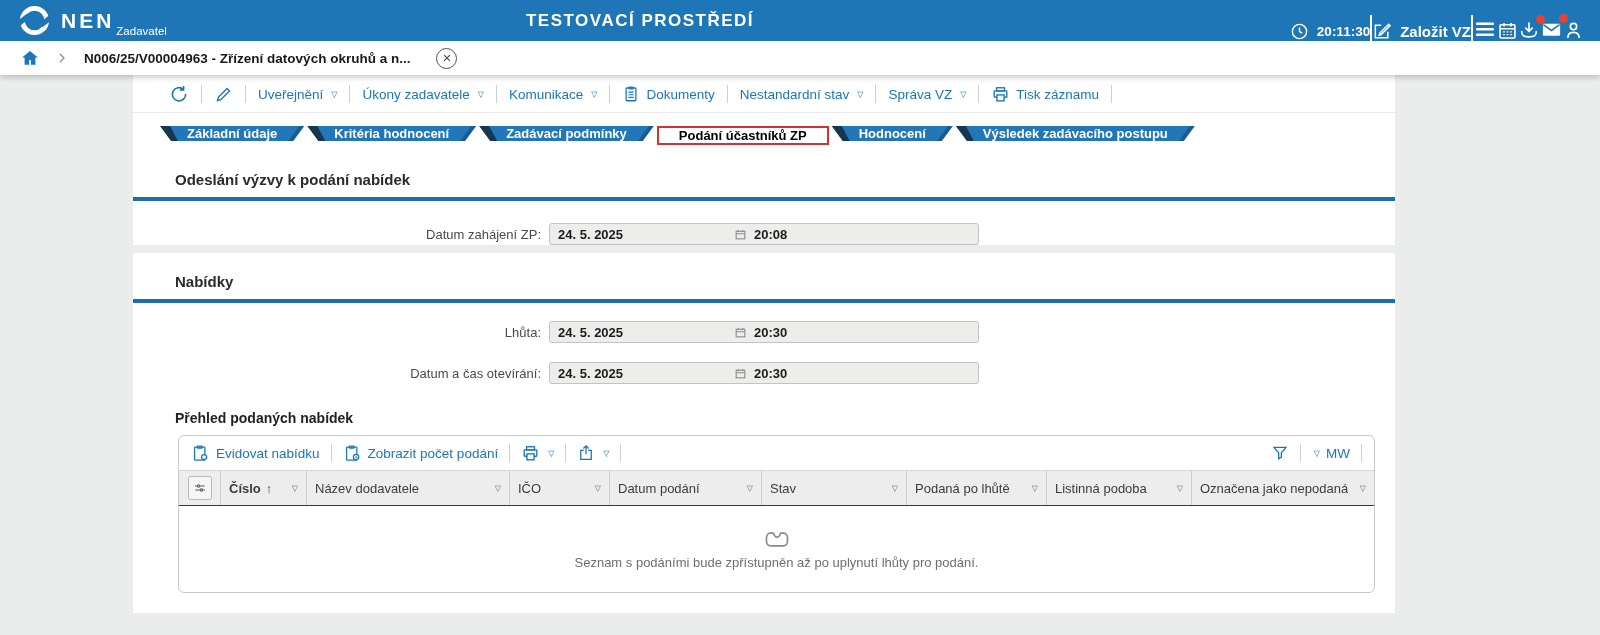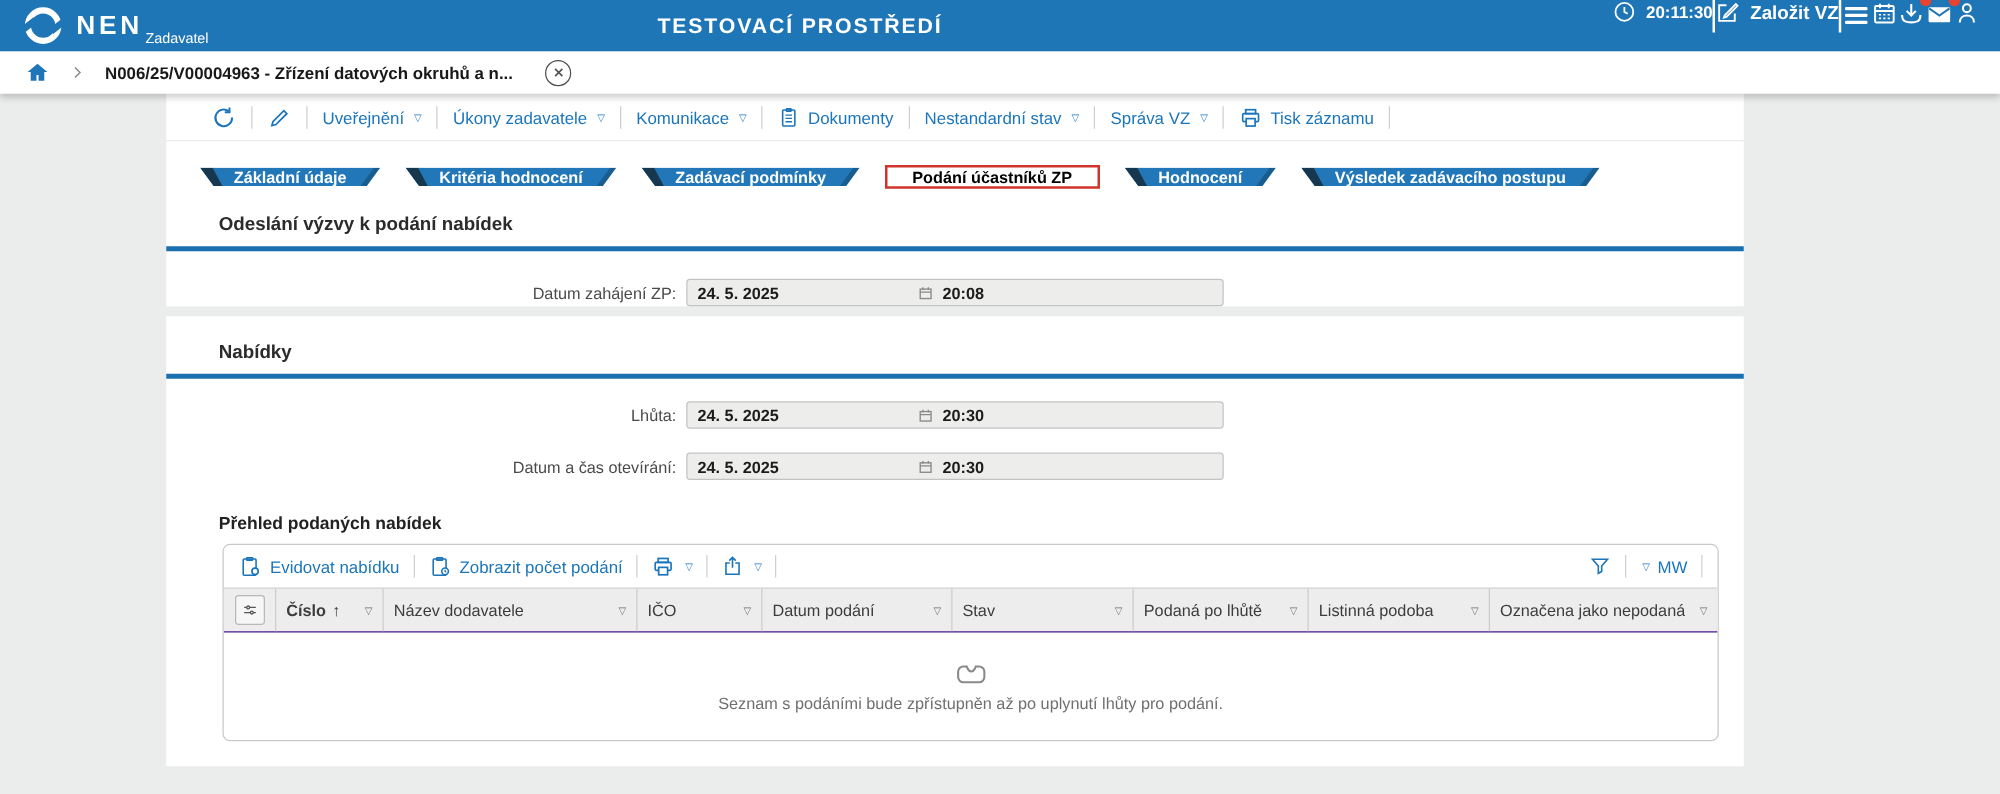--- a/index.html
+++ b/index.html
@@ -6,21 +6,21 @@
   html,body { width:1600px; height:635px; overflow:hidden; }
   body { font-family:"Liberation Sans", sans-serif; background:#ebecec; color:#333; }
 
   
   .topbar { position:relative; height:41px; background:#1f76b6; display:flex; align-items:center; z-index:5; }
   .brand { display:flex; align-items:center; gap:8px; padding-left:16px; }
   .brand-text { display:flex; align-items:flex-end; color:#fff; }
   .brand-name { font-size:21px; font-weight:bold; letter-spacing:3px; line-height:20px; }
   .brand-sub { font-size:11.5px; margin-left:2px; margin-bottom:-6px; }
   .env-title { position:absolute; left:640px; top:50%; transform:translate(-50%,-50%); color:#fff; font-weight:bold; font-size:17px; letter-spacing:1.5px; white-space:nowrap; }
-  .top-right { position:absolute; right:16px; top:0; height:100%; display:flex; align-items:flex-start; color:#fff; }
+  .top-right { position:absolute; right:16px; top:0; height:100%; display:flex; align-items:flex-end; color:#fff; }
   .tr-group { display:flex; align-items:center; gap:8px; cursor:pointer; }
   .tr-time { font-size:13.5px; font-weight:bold; }
   .tr-newvz { font-size:15px; font-weight:bold; }
   .vdiv { width:2px; height:26px; background:#ffffff; }
   .badge-wrap { position:relative; display:flex; }
   .red-dot { position:absolute; top:-4px; right:-5px; width:9px; height:9px; border-radius:50%; background:#e8432e; }
   .hicon { display:block; }
 
   
   .crumbbar { position:relative; height:34px; background:#fff; display:flex; align-items:center; padding-left:20px; gap:16px; box-shadow:0 3px 5px rgba(0,0,0,0.18); z-index:4; }
@@ -33,21 +33,21 @@
   .panel-a { }
   .panel-b { margin-top:8px; padding-bottom:20px; }
 
   
   .rec-toolbar { display:flex; align-items:center; gap:12px; padding:9px 0 8px 36px; border-bottom:1px solid #ebebeb; }
   .rtool-item { display:flex; align-items:center; gap:6px; color:#1b75bb; font-size:13.5px; cursor:pointer; white-space:nowrap; }
   .tool-div { width:1px; height:18px; background:#cfcfcf; }
   .dd { font-size:8px; color:#1b75bb; margin-left:2px; }
 
   
-  .tabs { display:flex; gap:20px; margin:13px 0 0 27px; align-items:center; height:31px; }
+  .tabs { display:flex; gap:3px; margin:13px 0 0 27px; align-items:flex-start; height:31px; }
   .tab { position:relative; background:#2177b7; color:#fff; font-size:13px; font-weight:bold; display:flex; align-items:center; padding:0 27px; cursor:pointer; clip-path:polygon(0 0, 100% 0, calc(100% - 11px) 100%, 11px 100%); white-space:nowrap; }
   .tab::before { content:""; position:absolute; left:0; top:0; bottom:0; width:24px; background:#16374e; clip-path:polygon(0 0, 10px 0, 18px 100%, 11px 100%); }
   .tab::after { content:""; position:absolute; right:0; top:0; bottom:0; width:24px; background:rgba(0,0,0,0.22); clip-path:polygon(100% 0, calc(100% - 5px) 0, calc(100% - 16px) 100%, calc(100% - 11px) 100%); }
   .tab.active { background:#fff; color:#000; border:2px solid #d0342c; clip-path:none; padding:0 20px; }
   .tab.active::before, .tab.active::after { display:none; }
 
   
   .section-title { font-size:15px; font-weight:bold; color:#2b2b2b; padding:14px 0 9px 42px; border-bottom:4px solid #1a6fae; }
   .field-row { display:flex; align-items:center; margin-top:22px; }
   .field-label { width:416px; text-align:right; padding-right:8px; font-size:13px; color:#4a4a4a; }

